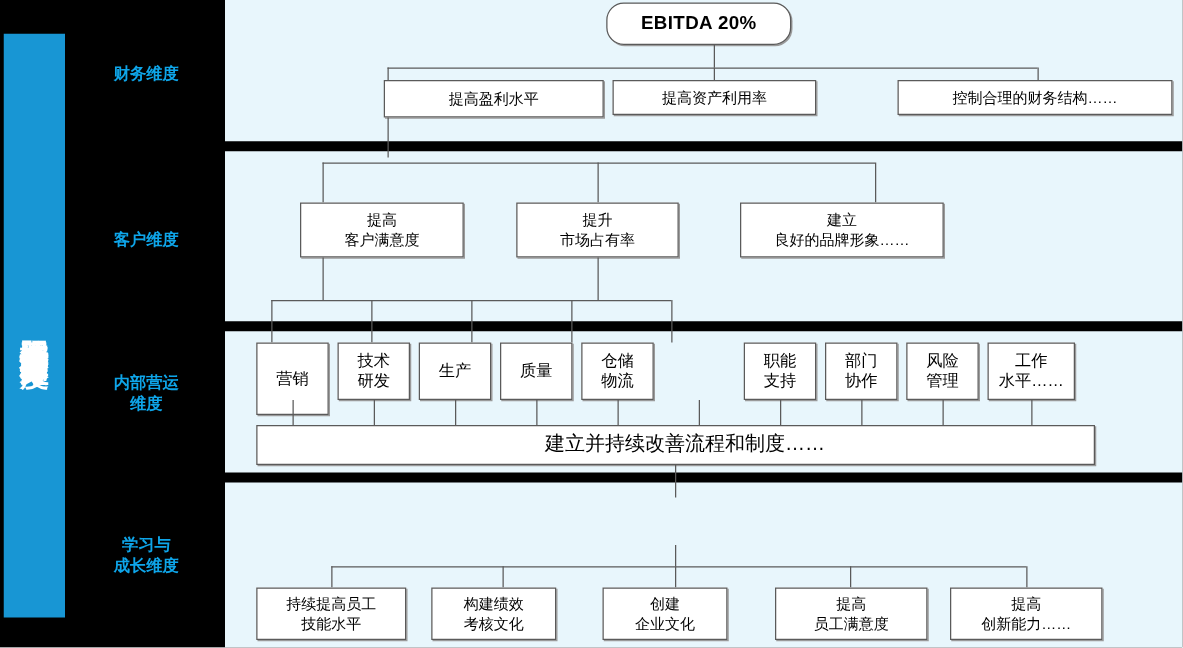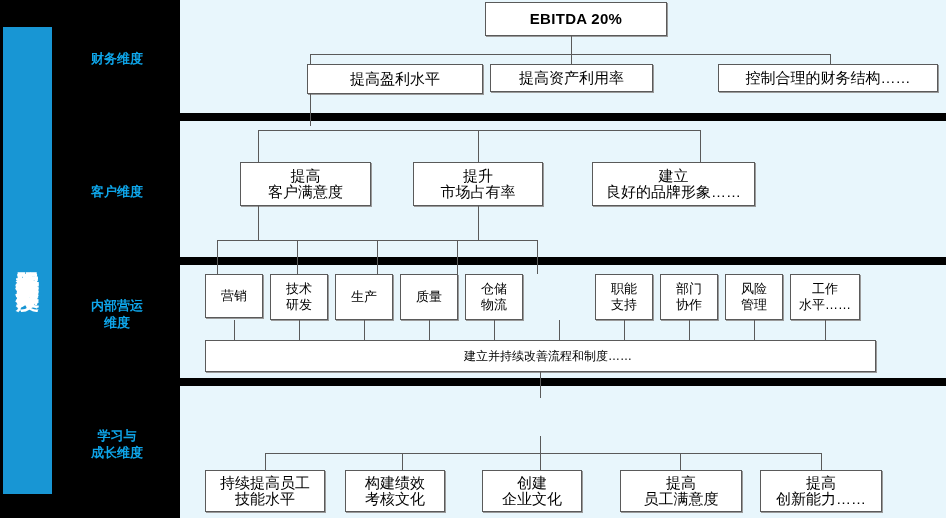--- a/index.html
+++ b/index.html
@@ -52,31 +52,31 @@
     position:absolute; left:0; width:766px; height:8px; background:#000000;
   }
   
   .node{
     position:absolute;
     background:#ffffff;
     border:1px solid #5a5a5a;
     box-shadow:1px 1px 0 #9a9a9a;
     display:flex; align-items:center; justify-content:center;
     text-align:center;
-    font-size:15px;
+    font-size:12px;
     color:#000000;
     line-height:16px;
     white-space:pre-line;
     padding:1px 2px;
   }
   .node.top{
     font-weight:bold; font-size:15px; letter-spacing:.3px;
   }
   .node.small{ font-size:13px; line-height:16px; }
-  .node.wide{ font-size:12px;padding-left:17px; }
+  .node.wide{ font-size:16px;padding-left:17px; }
   
   .ln{ position:absolute; background:#5a5a5a; }
   .lnv{ width:1px; }
   .lnh{ height:1px; }
 </style>
 </head>
 <body>
 
 <div id="stage">
 
@@ -91,21 +91,21 @@
     <div class="dim-label" style="top:427px; white-space:pre-line;">学习与
 成长维度</div>
   </div>
 
   <div id="panel">
 
     <div class="divider" style="top:113px;"></div>
     <div class="divider" style="top:257px;"></div>
     <div class="divider" style="top:378px;"></div>
 
-    <div class="node top" style="left:305px; top:2px; width:182px; height:34px;">EBITDA 20%</div>
+    <div class="node top" style="left:305px; top:2px; width:148px; height:34px;border-radius:14px;">EBITDA 20%</div>
 
     <div class="ln lnv" style="left:391px; top:36px; height:18px;"></div>
 
     <div class="ln lnh" style="left:130px; top:54px; width:520px;"></div>
 
     <div class="ln lnv" style="left:130px; top:54px; height:14px;"></div>
     <div class="ln lnv" style="left:391px; top:54px; height:14px;"></div>
     <div class="ln lnv" style="left:650px; top:54px; height:14px;"></div>
 
     <div class="node" style="left:127px; top:64px; width:176px; height:30px;">提高盈利水平</div>
@@ -130,21 +130,21 @@
     <div class="ln lnv" style="left:298px; top:206px; height:34px;"></div>
 
     <div class="ln lnh" style="left:37px; top:240px; width:320px;"></div>
 
     <div class="ln lnv" style="left:37px;  top:240px; height:34px;"></div>
     <div class="ln lnv" style="left:117px; top:240px; height:34px;"></div>
     <div class="ln lnv" style="left:197px; top:240px; height:34px;"></div>
     <div class="ln lnv" style="left:277px; top:240px; height:34px;"></div>
     <div class="ln lnv" style="left:357px; top:240px; height:34px;"></div>
 
-    <div class="node small" style="left:25px;  top:274px; width:58px; height:44px;">营销</div>
+    <div class="node small" style="left:25px;  top:274px; width:58px; height:58px;">营销</div>
     <div class="node small" style="left:90px;  top:274px; width:58px; height:46px;">技术
 研发</div>
     <div class="node small" style="left:155px; top:274px; width:58px; height:46px;">生产</div>
     <div class="node small" style="left:220px; top:274px; width:58px; height:46px;">质量</div>
     <div class="node small" style="left:285px; top:274px; width:58px; height:46px;">仓储
 物流</div>
     <div class="node small" style="left:415px; top:274px; width:58px; height:46px;">职能
 支持</div>
     <div class="node small" style="left:545px; top:274px; width:58px; height:46px;">风险
 管理</div>

